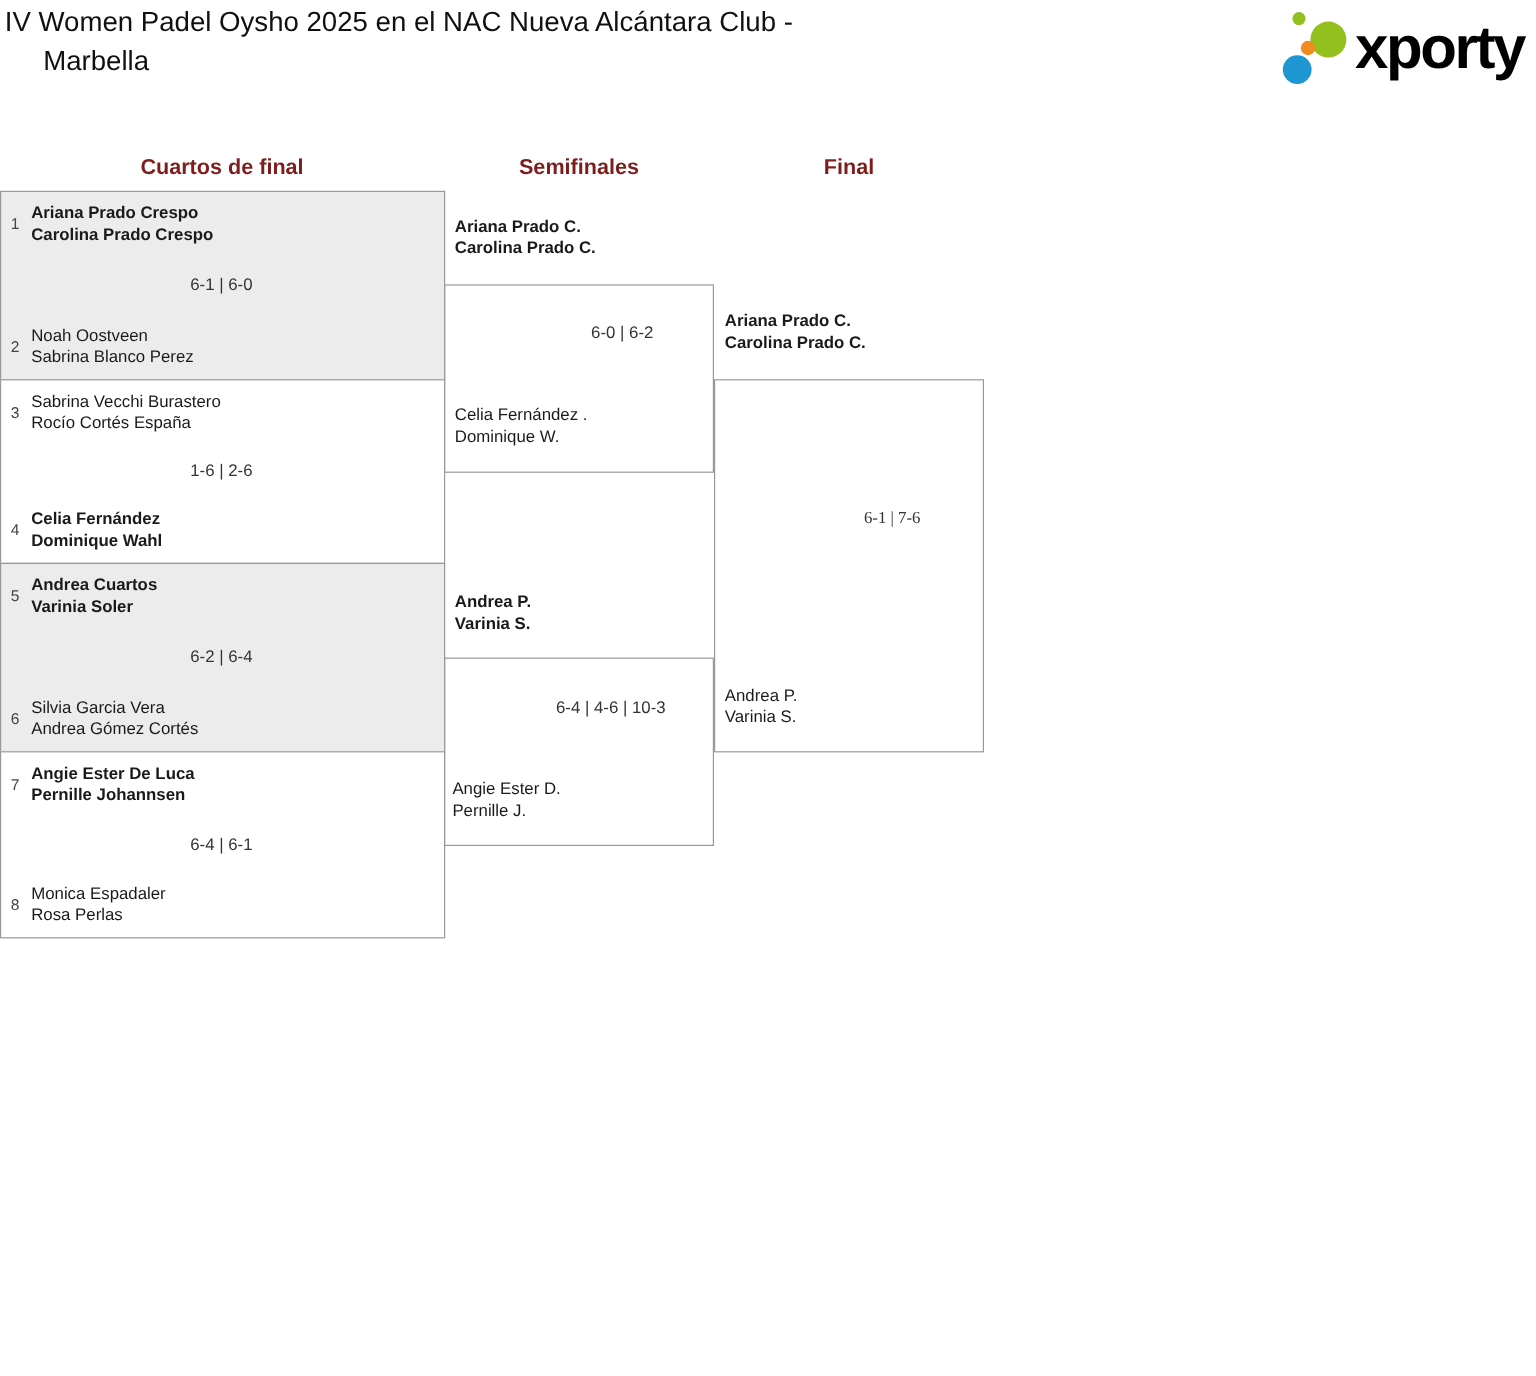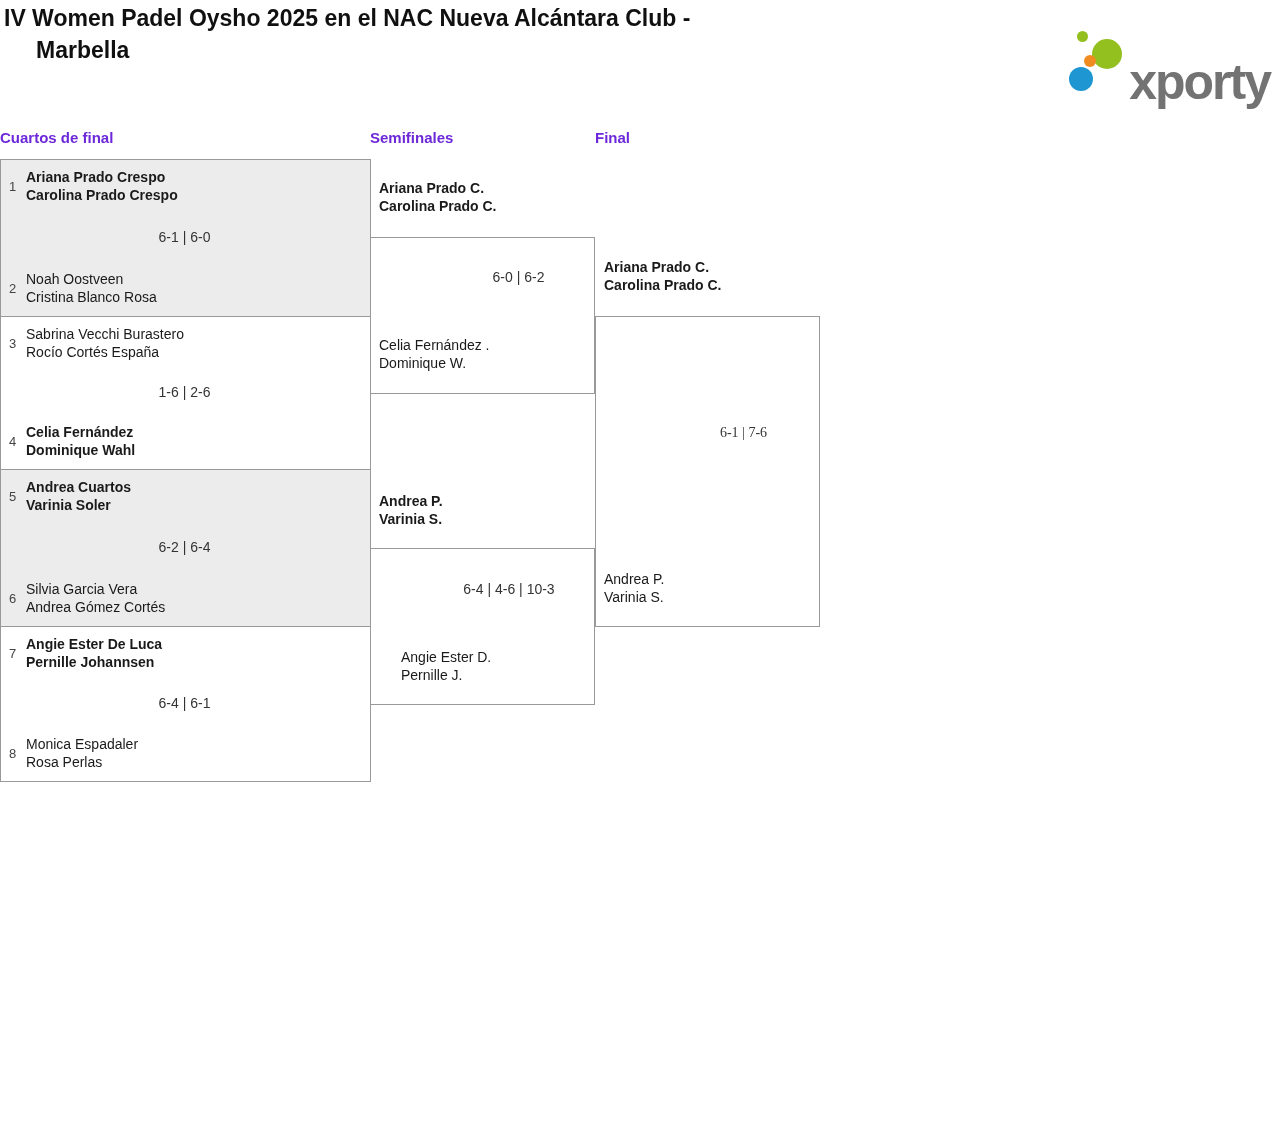--- a/index.html
+++ b/index.html
@@ -11,21 +11,21 @@
     font-family: "Liberation Sans", sans-serif;
     color: #141414;
     overflow: hidden;
   }
 
   
   .title-line {
     position: absolute;
     left: 4px;
     font-size: 23px;
-    font-weight: 700;
+    font-weight: 400;
     line-height: 30px;
     color: #101010;
     white-space: nowrap;
   }
   .t1 { top: 3px; }
   .t2 { top: 35px; margin-left: 32px; }
   .subtitle {
     position: absolute;
     left: 4px;
     top: 69px;
@@ -46,34 +46,34 @@
   }
   .logo-mark { position: relative; width: 56px; height: 68px; }
   .dot { position: absolute; border-radius: 50%; display: block; }
   .d-green-sm { width: 11px; height: 11px; left: 8px;  top: 4px;  background: #93c01f; }
   .d-green-lg { width: 30px; height: 30px; left: 23px; top: 12px; background: #93c01f; }
   .d-orange   { width: 12px; height: 12px; left: 15px; top: 28px; background: #ef8b1f; }
   .d-blue     { width: 24px; height: 24px; left: 0px;  top: 40px; background: #1d96d2; }
   .logo-text {
     font-size: 50px;
     font-weight: 700;
-    color: #737373;
+    color: #000000;
     letter-spacing: -2px;
     line-height: 68px;
     margin-left: 4px;
-    margin-top: 42px;
   }
 
   
   .round-header {
     position: absolute;
     top: 129px;
-    font-size: 15px;
+    font-size: 18px;
     font-weight: 700;
-    color: #6d28d9;
+    text-align: center;
+    color: #7f1d1d;
   }
   .rh-qf { left: 0px;   width: 370px; }
   .rh-sf { left: 370px; width: 225px; }
   .rh-f  { left: 595px; width: 225px; }
 
   
   .qf-box {
     position: absolute;
     left: 0px;
     width: 371px;
@@ -150,21 +150,21 @@
       <div class="names winner">
         <div class="pname">Ariana Prado Crespo</div>
         <div class="pname">Carolina Prado Crespo</div>
       </div>
     </div>
     <div class="score-text">6-1 | 6-0</div>
     <div class="team-row">
       <span class="seed">2</span>
       <div class="names">
         <div class="pname">Noah Oostveen</div>
-        <div class="pname">Cristina Blanco Rosa</div>
+        <div class="pname">Sabrina Blanco Perez</div>
       </div>
     </div>
   </div>
 
   <div class="qf-box" style="top:316px;height:154px;">
     <div class="team-row">
       <span class="seed">3</span>
       <div class="names">
         <div class="pname">Sabrina Vecchi Burastero</div>
         <div class="pname">Rocío Cortés España</div>
@@ -232,21 +232,21 @@
   </div>
 
   <div class="adv-names" style="left:377px;top:492px;">
     <div class="names winner">
       <div class="pname">Andrea P.</div>
       <div class="pname">Varinia S.</div>
     </div>
   </div>
   <div class="line-box" style="left:370px;top:548px;width:225px;height:157px;"></div>
   <div class="score-abs" style="left:370px;top:580px;width:206px;">6-4 | 4-6 | 10-3</div>
-  <div class="adv-names" style="left:399px;top:648px;">
+  <div class="adv-names" style="left:375px;top:648px;">
     <div class="names">
       <div class="pname">Angie Ester D.</div>
       <div class="pname">Pernille J.</div>
     </div>
   </div>
 
   <div class="adv-names" style="left:602px;top:258px;">
     <div class="names winner">
       <div class="pname">Ariana Prado C.</div>
       <div class="pname">Carolina Prado C.</div>

